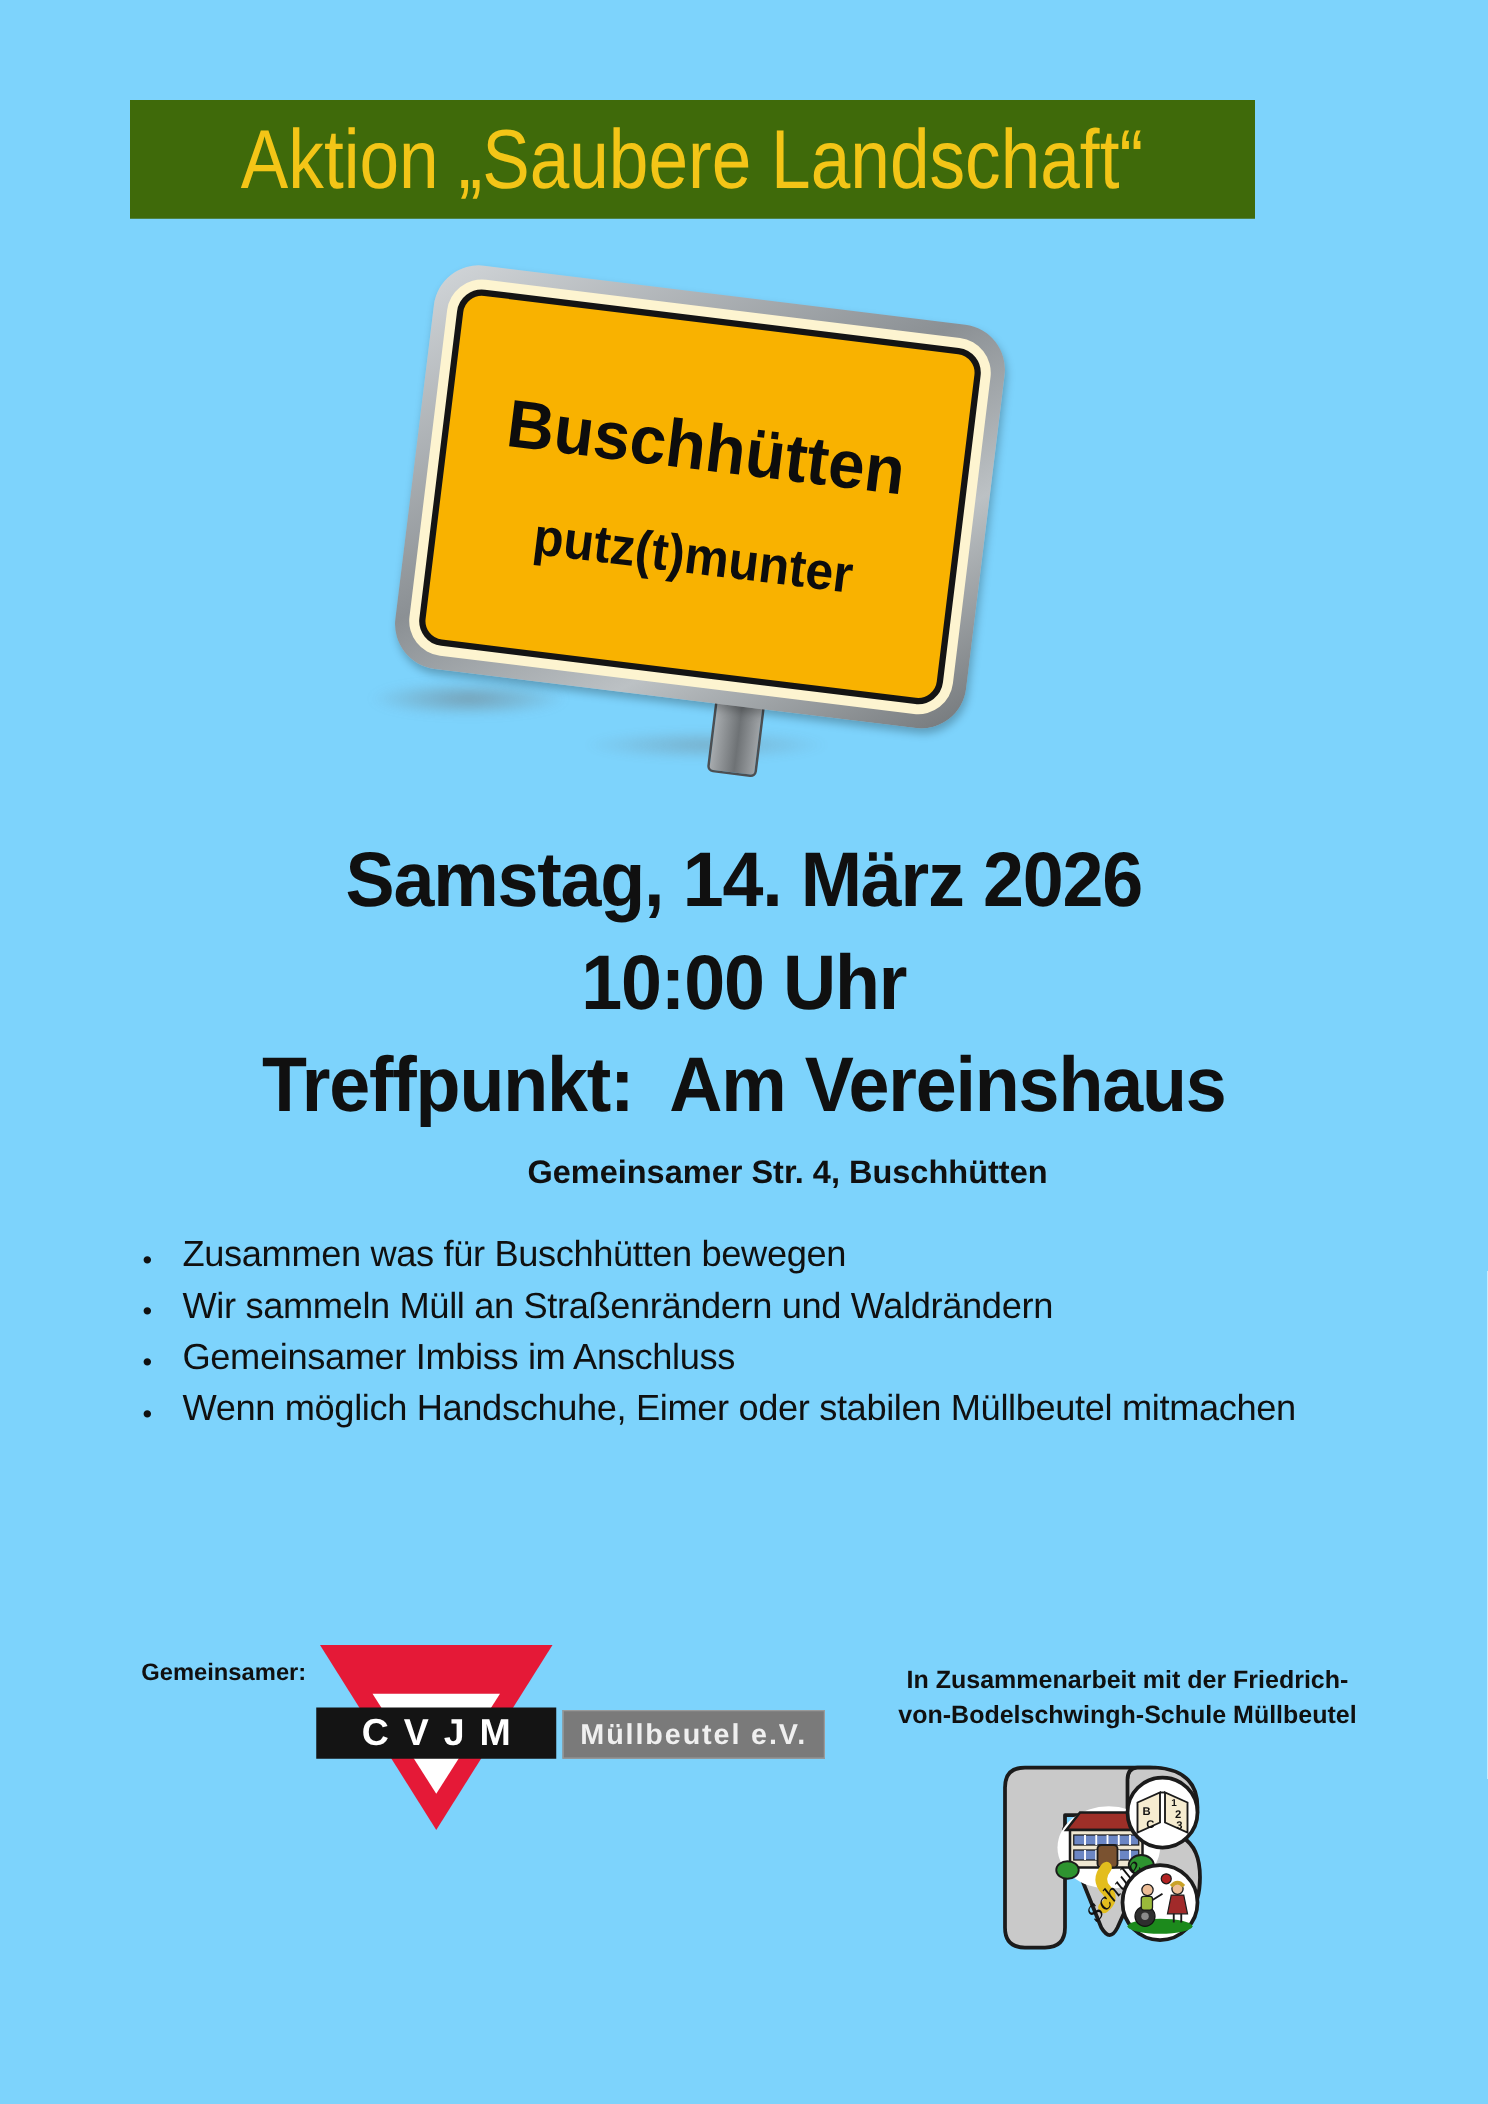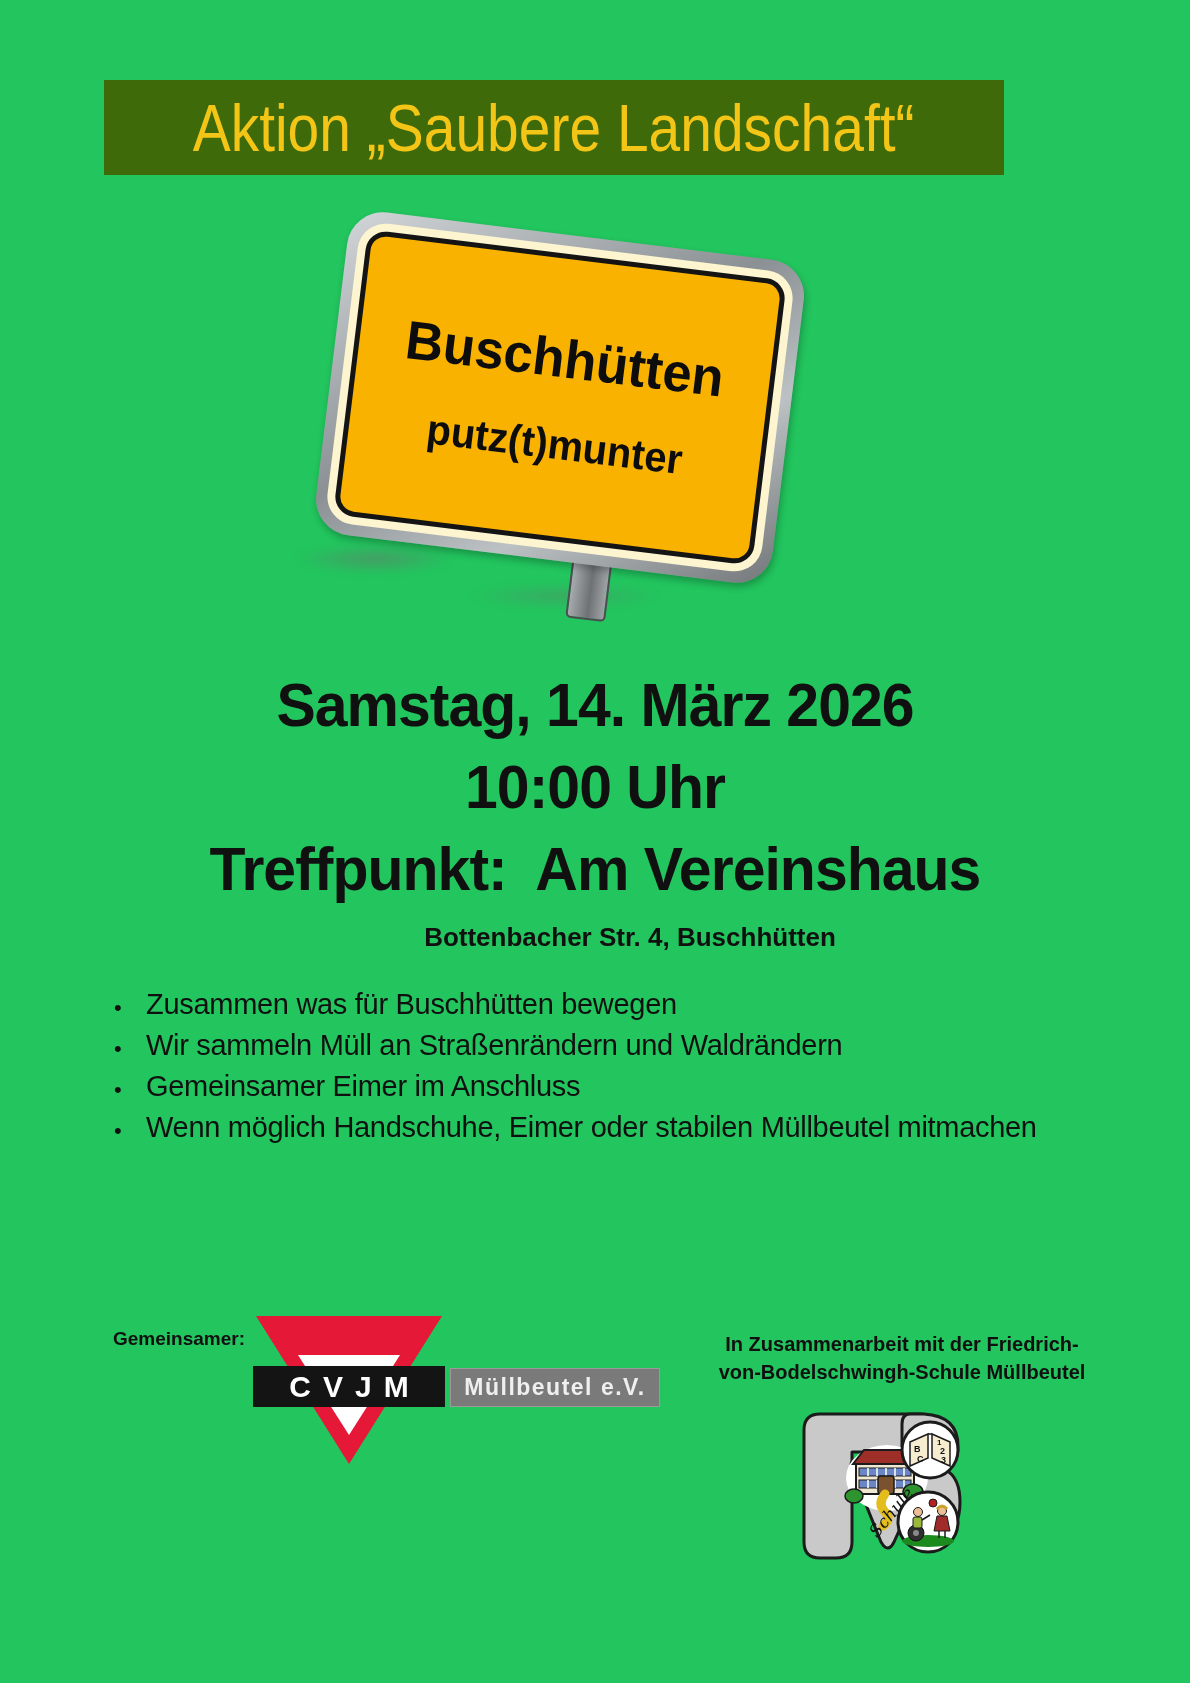--- a/index.html
+++ b/index.html
@@ -1,17 +1,17 @@
 <!DOCTYPE html>
 <html><head>
 <meta charset="utf-8">
 <style>
   html,body { margin:0; padding:0; background:#ffffff; }
   .page {
-    position:relative; width:1190px; height:1683px; background:#22c55e;
+    position:relative; width:1190px; height:1683px; background:#7dd3fc;
     font-family:"Liberation Sans", sans-serif; overflow:hidden; color:#101010;
   }
 
   
   .banner {
     position:absolute; left:104px; top:80px; width:900px; height:95px;
     background:#3f6a0a; display:flex; align-items:center; justify-content:center;
   }
   .banner-text {
     color:#f3c517; font-size:67px; font-weight:400; white-space:nowrap;
@@ -109,27 +109,27 @@
         <div class="sign-town">Buschhütten</div>
         <div class="sign-slogan">putz(t)munter</div>
       </div>
     </div>
   </div>
 
   <div class="headline">
     <div class="hl">Samstag, 14. März 2026</div>
     <div class="hl">10:00 Uhr</div>
     <div class="hl">Treffpunkt:  Am Vereinshaus</div>
-    <div class="address">Bottenbacher Str. 4, Buschhütten</div>
+    <div class="address">Gemeinsamer Str. 4, Buschhütten</div>
   </div>
 
   <ul class="bullets">
     <li>Zusammen was für Buschhütten bewegen</li>
     <li>Wir sammeln Müll an Straßenrändern und Waldrändern</li>
-    <li>Gemeinsamer Eimer im Anschluss</li>
+    <li>Gemeinsamer Imbiss im Anschluss</li>
     <li>Wenn möglich Handschuhe, Eimer oder stabilen Müllbeutel mitmachen</li>
   </ul>
 
   <div class="organizer-label">Gemeinsamer:</div>
 
   <div class="cvjm">
     <svg class="tri" width="192" height="155" viewBox="0 0 192 155">
       <polygon points="3,3 189,3 96,151" fill="#e51937"></polygon>
       <polygon points="45,42 147,42 96,122" fill="#ffffff"></polygon>
     </svg>

